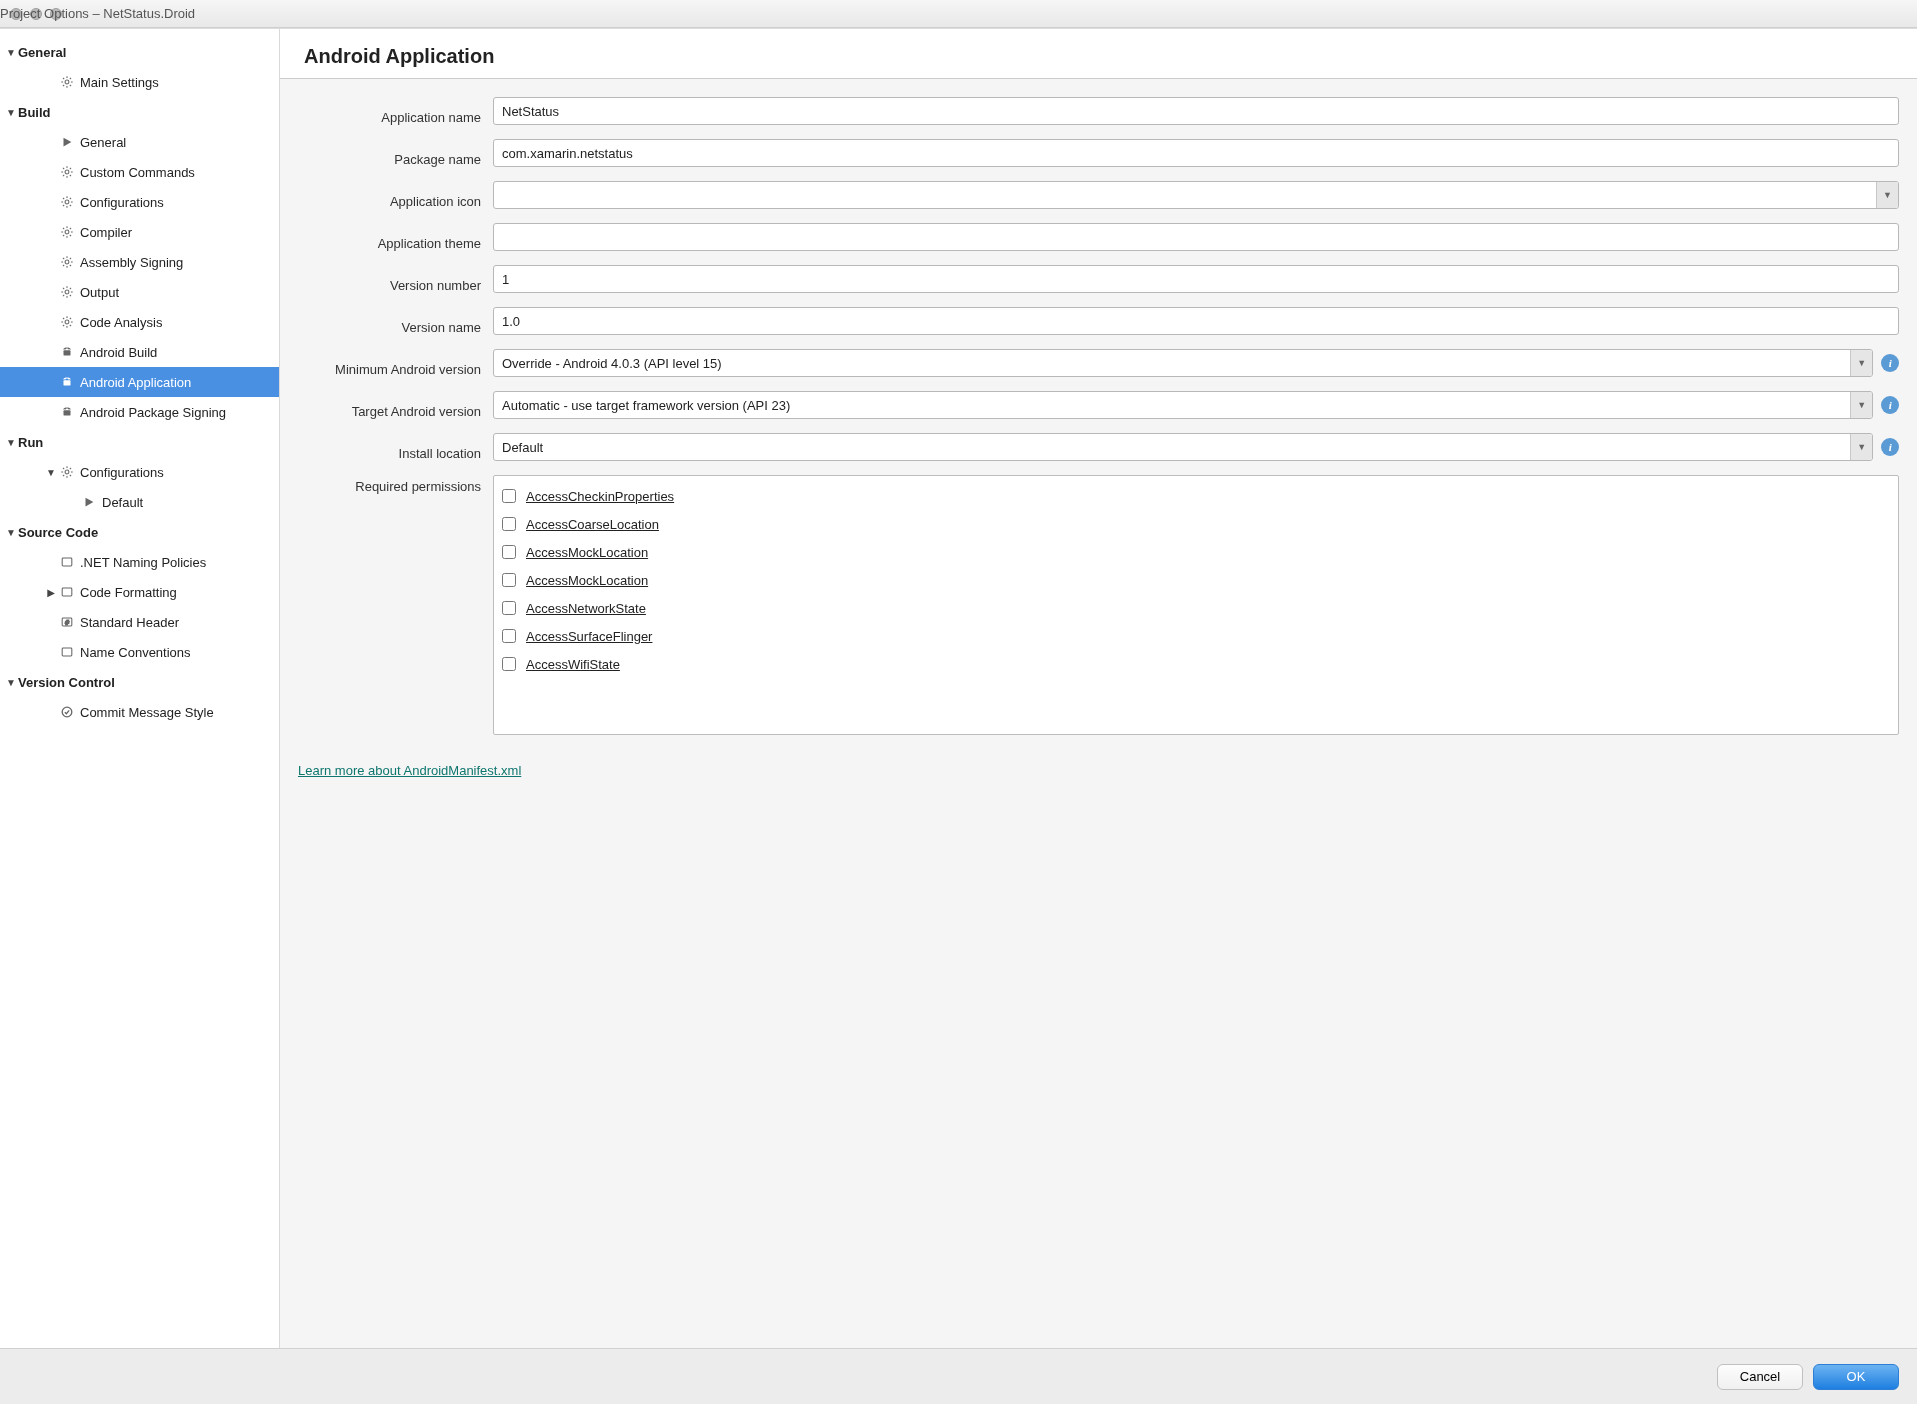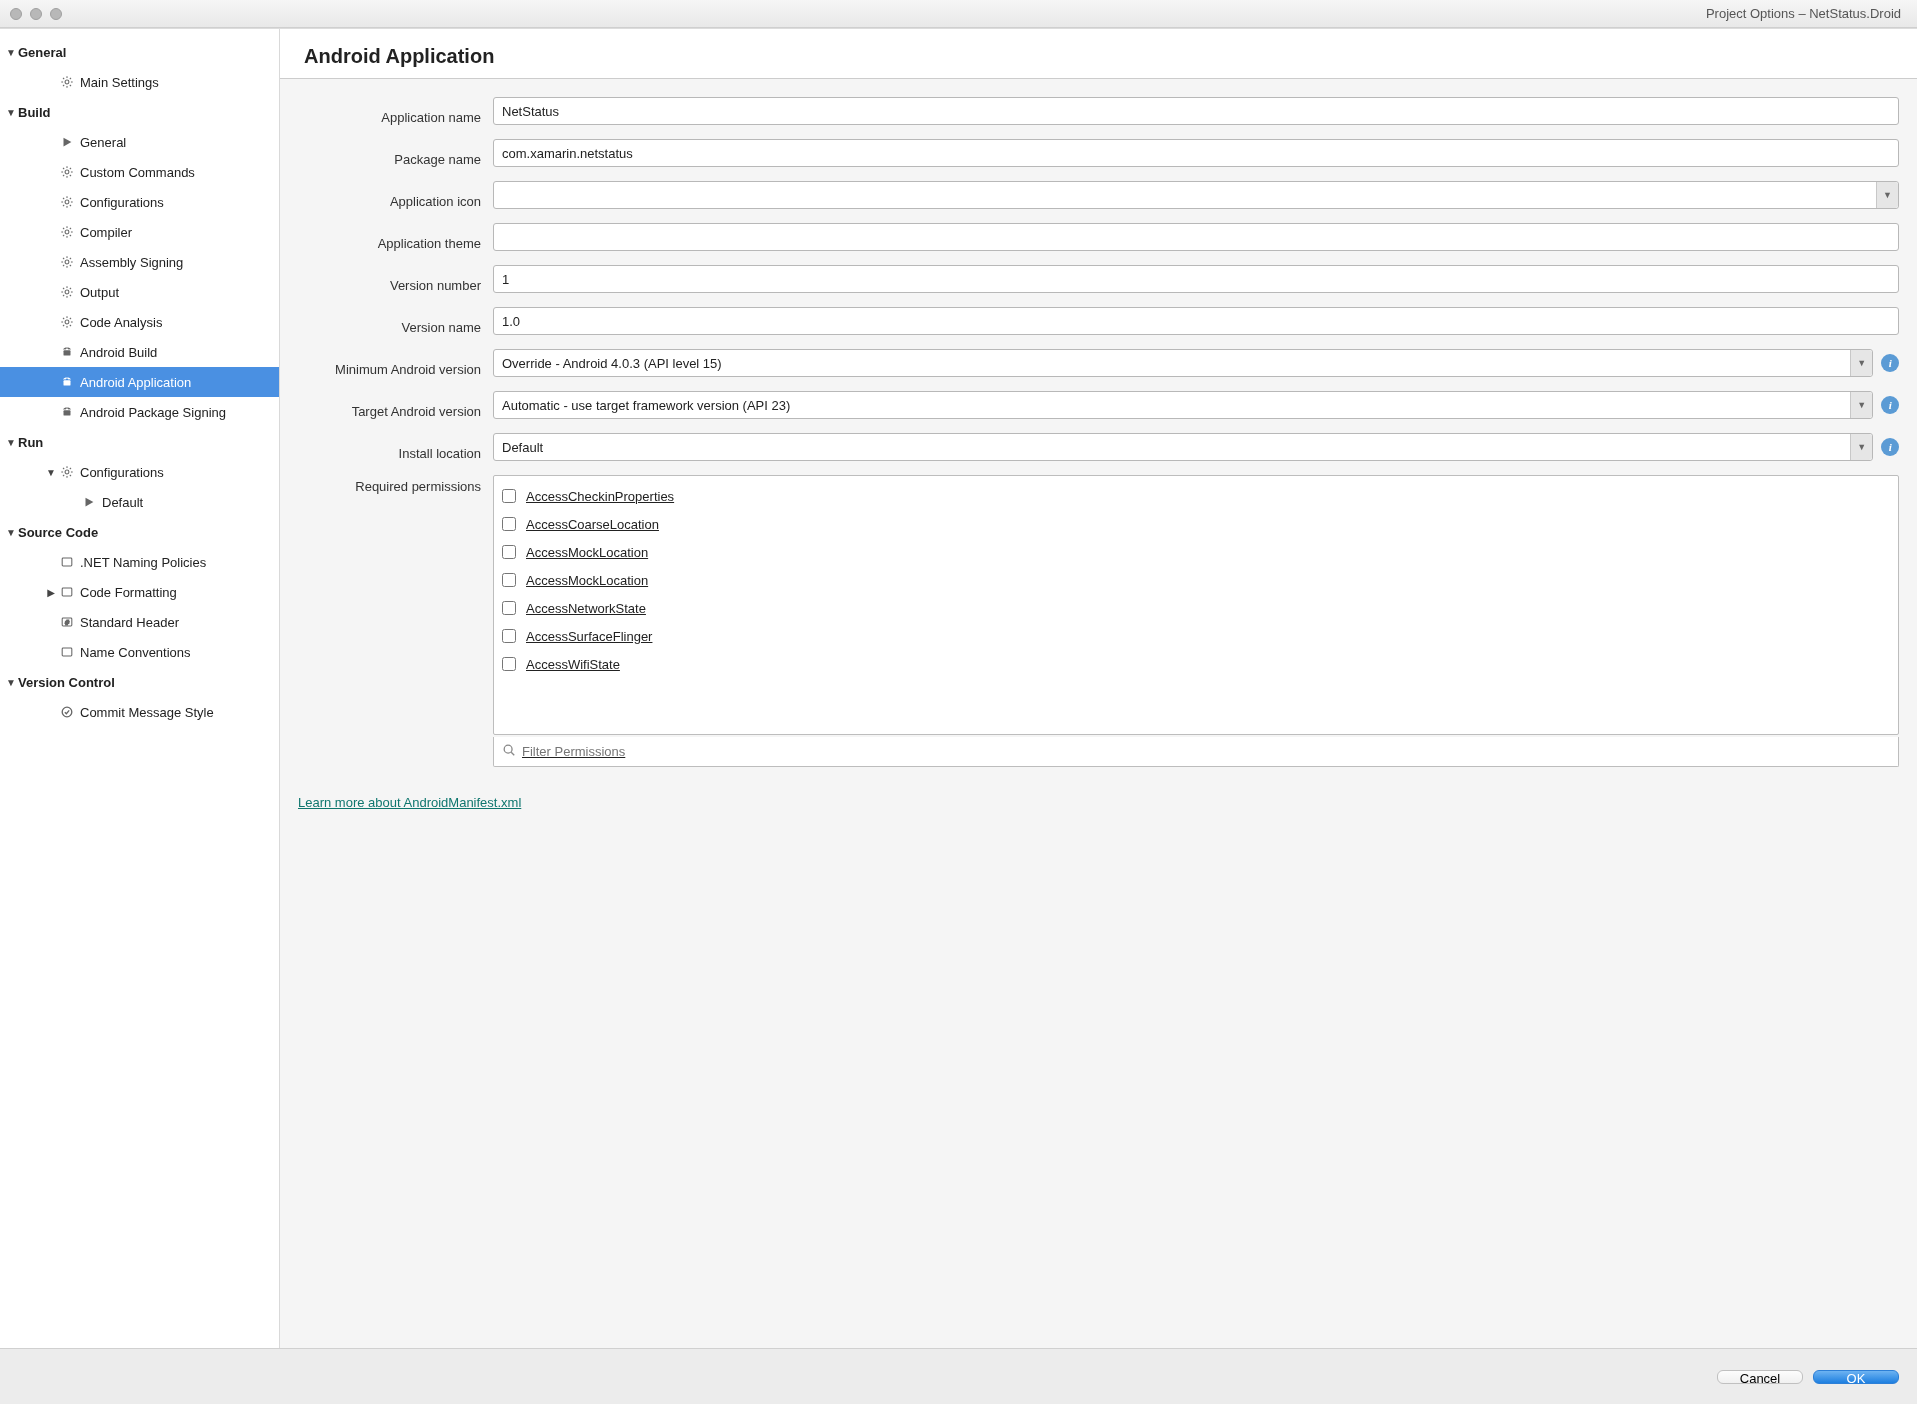--- a/index.html
+++ b/index.html
@@ -3,21 +3,21 @@
 <meta charset="utf-8">
 <style>
   * { box-sizing: border-box; margin: 0; padding: 0; }
   html, body { height: 100%; font-family: -apple-system, "Helvetica Neue", Arial, sans-serif; font-size: 13px; color: #222; }
   body { background: #ececec; display: flex; flex-direction: column; }
 
   
   .titlebar { height: 28px; background: linear-gradient(#f6f6f6,#e8e8e8); border-bottom: 1px solid #cfcfcf; display: flex; align-items: center; padding: 0 10px; gap: 8px; position: relative;}
   .traffic { display:flex; gap:8px; }
   .tl-btn { width: 12px; height: 12px; border-radius: 50%; background:#b8b8b8; border:1px solid #a0a0a0; }
-  .title-text { position:absolute; left:0; right:16px; text-align:right; font-size:13px; color:#555; pointer-events:none;}
+  .title-text { position:absolute; left:0; right:16px; text-align:left; font-size:13px; color:#555; pointer-events:none;}
 
   .main { flex:1; display:flex; min-height: 0; background:#fff; border-top:1px solid #dcdcdc; }
 
   
   .sidebar { width: 280px; border-right: 1px solid #d9d9d9; padding: 8px 0; overflow-y:auto; background:#fff; }
   .tree-item { display:flex; align-items:center; height: 30px; padding: 0 8px 0 4px; white-space: nowrap; cursor: default; }
   .tree-item.cat { font-weight: 600; }
   .tree-item .disclosure { width: 14px; display:inline-flex; justify-content:center; font-size:10px; color:#444;}
   .tree-item .icon { width:18px; display:inline-flex; justify-content:center; margin-right:4px; color:#666; font-size:13px; }
   .tree-item .label { flex:1; font-size:13px; }
@@ -48,21 +48,21 @@
   .perm-item { display:flex; align-items:center; gap:10px; height:28px; font-size:13px;}
   .perm-item input[type=checkbox]{ width:14px; height:14px; accent-color:#888;}
   .filter-row { margin-top:2px; border:1px solid #bdbdbd; border-top:none; background:#fff; height:30px; display:flex; align-items:center; padding:0 8px; gap:6px; border-radius:0 0 2px 2px;}
   .filter-row .mg { color:#888; font-size:13px;}
   .filter-row input { border:none; outline:none; flex:1; font-size:13px; color:#555;}
 
   .learn-link { display:inline-block; margin-top:14px; color:#0f766e; text-decoration:underline; font-size:13px;}
 
   
   .footer { height:56px; background:#ececec; border-top:1px solid #d0d0d0; display:flex; justify-content:flex-end; align-items:center; padding:0 18px; gap:10px;}
-  .btn { min-width:86px; height:14px; border-radius:6px; border:1px solid #c0c0c0; background:linear-gradient(#fdfdfd,#f0f0f0); font-size:13px; cursor:pointer;}
+  .btn { min-width:86px; height:26px; border-radius:6px; border:1px solid #c0c0c0; background:linear-gradient(#fdfdfd,#f0f0f0); font-size:13px; cursor:pointer;}
   .btn.primary { background:linear-gradient(#6db3f2,#1e7fe0); border-color:#2d7fd6; color:#fff; font-weight:500;}
 
   
   .svg16{width:14px;height:14px;}
 </style>
 </head>
 <body>
 
 <div class="titlebar">
   <div class="traffic">
@@ -388,29 +388,20 @@
               </div>
               <div class="perm-item">
                 <input type="checkbox" style="">
                 <span>AccessSurfaceFlinger</span>
               </div>
               <div class="perm-item">
                 <input type="checkbox" style="">
                 <span>AccessWifiState</span>
               </div>
             </div>
-          <div class="filter-row">
-            <span class="mg">
-              <svg class="svg16" viewBox="0 0 16 16" fill="none" stroke="#888" stroke-width="1.5">
-                  <circle cx="7" cy="7" r="4.5"></circle>
-                  <line x1="10.5" y1="10.5" x2="14" y2="14"></line>
-                </svg>
-            </span>
-            <input placeholder="Filter Permissions" style="">
-          </div>
         </div>
       </div>
 
       <a href="#" class="learn-link">Learn more about AndroidManifest.xml</a>
 
     </div>
   </div>
 </div>
 
 <div class="footer">

